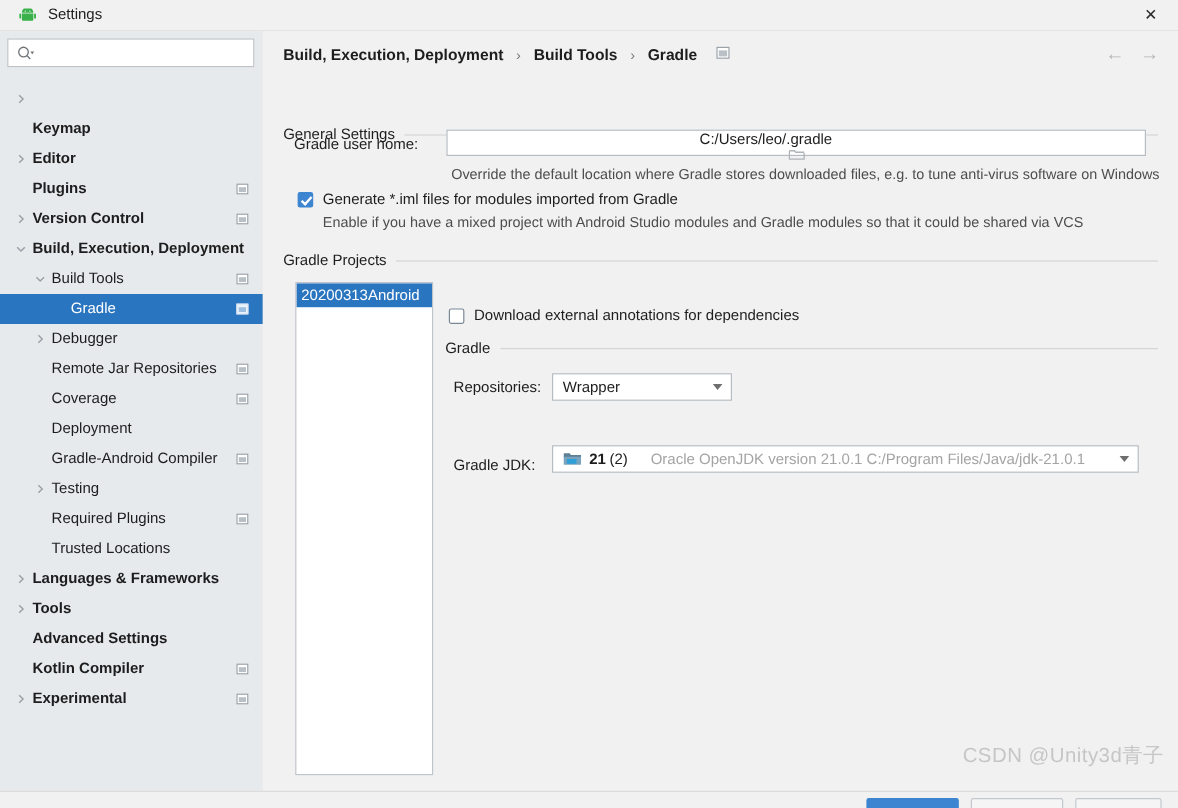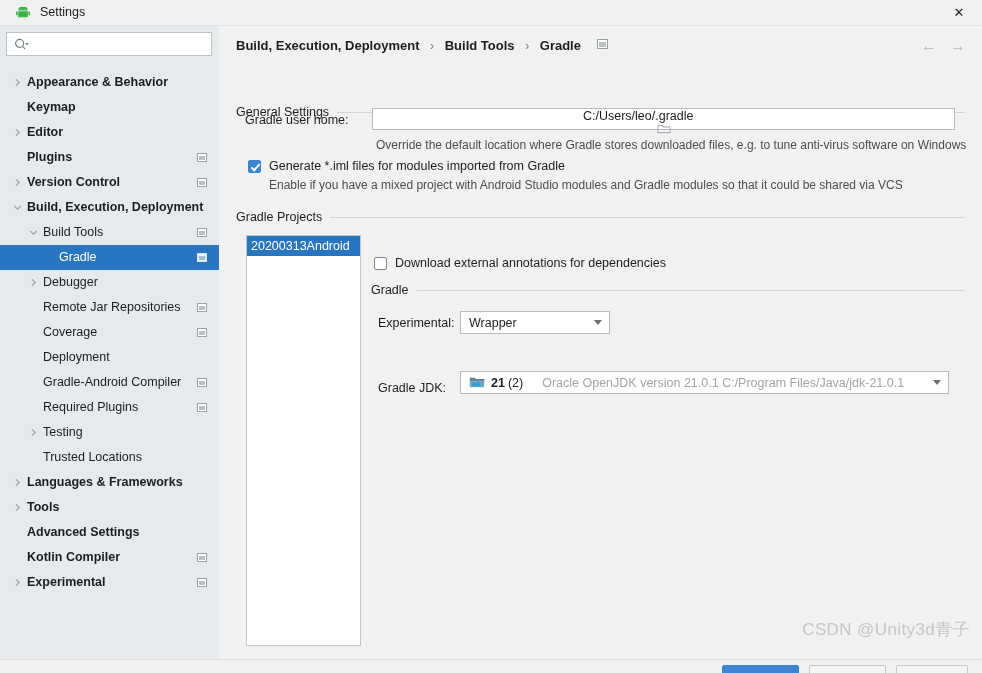--- a/index.html
+++ b/index.html
@@ -209,21 +209,20 @@
     </span>
     <input class="search-input" type="text" value="" placeholder="" style="">
   </div>
   <div class="tree" id="tree">
       <div class="tree-item bold">
         <span class="tw" style="left: 12px;">
           <svg width="9" height="9" viewBox="0 0 9 9">
             <path d="M3.0 1.3L6.2 4.5L3.0 7.7" fill="none" stroke="#9aa0a6" stroke-width="1.2"></path>
           </svg>
         </span>
-        <span class="tree-label" style="left: 27px;">Appearance &amp; Behavior</span>
       </div>
       <div class="tree-item bold">
         <span class="tree-label" style="left: 27px;">Keymap</span>
       </div>
       <div class="tree-item bold">
         <span class="tw" style="left: 12px;">
           <svg width="9" height="9" viewBox="0 0 9 9">
             <path d="M3.0 1.3L6.2 4.5L3.0 7.7" fill="none" stroke="#9aa0a6" stroke-width="1.2"></path>
           </svg>
         </span>
@@ -280,30 +279,30 @@
         <span class="badge-ico"></span>
       </div>
       <div class="tree-item">
         <span class="tree-label" style="left: 43px;">Deployment</span>
       </div>
       <div class="tree-item">
         <span class="tree-label" style="left: 43px;">Gradle-Android Compiler</span>
         <span class="badge-ico"></span>
       </div>
       <div class="tree-item">
+        <span class="tw" style="left: 28px;">
+          <svg width="9" height="9" viewBox="0 0 9 9">
+            <path d="M3.0 1.3L6.2 4.5L3.0 7.7" fill="none" stroke="#9aa0a6" stroke-width="1.2"></path>
+          </svg>
+        </span>
+        <span class="tree-label" style="left: 43px;">Testing</span>
+      </div>
+      <div class="tree-item">
         <span class="tree-label" style="left: 43px;">Required Plugins</span>
         <span class="badge-ico"></span>
-      </div>
-      <div class="tree-item">
-        <span class="tw" style="left: 28px;">
-          <svg width="9" height="9" viewBox="0 0 9 9">
-            <path d="M3.0 1.3L6.2 4.5L3.0 7.7" fill="none" stroke="#9aa0a6" stroke-width="1.2"></path>
-          </svg>
-        </span>
-        <span class="tree-label" style="left: 43px;">Testing</span>
       </div>
       <div class="tree-item">
         <span class="tree-label" style="left: 43px;">Trusted Locations</span>
       </div>
       <div class="tree-item bold">
         <span class="tw" style="left: 12px;">
           <svg width="9" height="9" viewBox="0 0 9 9">
             <path d="M3.0 1.3L6.2 4.5L3.0 7.7" fill="none" stroke="#9aa0a6" stroke-width="1.2"></path>
           </svg>
         </span>
@@ -387,21 +386,21 @@
   <div class="cb-row" style="left:155px; top:215px;margin-top:15px;">
     <span class="cbox"></span>
     <span class="cb-text">Download external annotations for dependencies</span>
   </div>
 
   <div class="section" style="left:152px; top:257px; width:594px;">
     <span class="section-label">Gradle</span>
     <span class="section-rule"></span>
   </div>
 
-  <div class="lbl" style="left:159px; top:290px;">Experimental:</div>
+  <div class="lbl" style="left:159px; top:290px;">Repositories:</div>
   <div class="combo" style="left:241px; top:285px; width:150px; height:23px;">
     <span class="combo-text">Wrapper</span>
     <span class="combo-arrow">
         <i class="tri"></i>
       </span>
   </div>
 
   <div class="lbl" style="left:159px; top:355px;">Gradle JDK:</div>
   <div class="combo" style="left:241px; top:345px; width:489px; height:23px;">
     <span class="combo-text">

